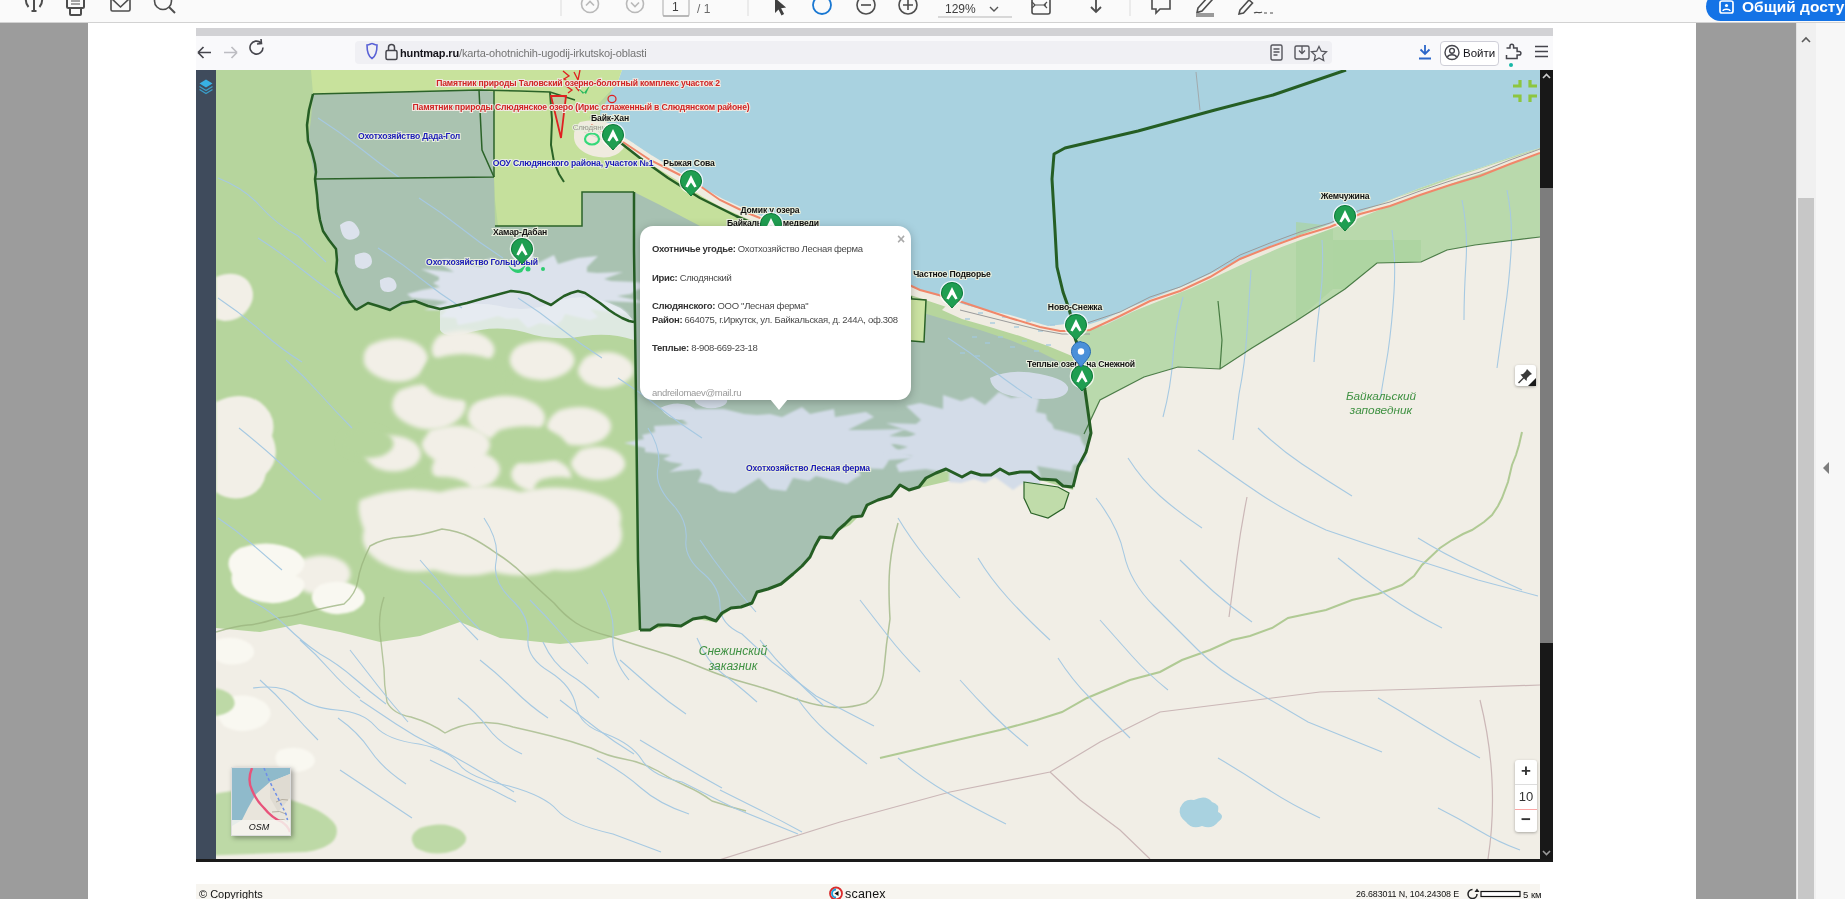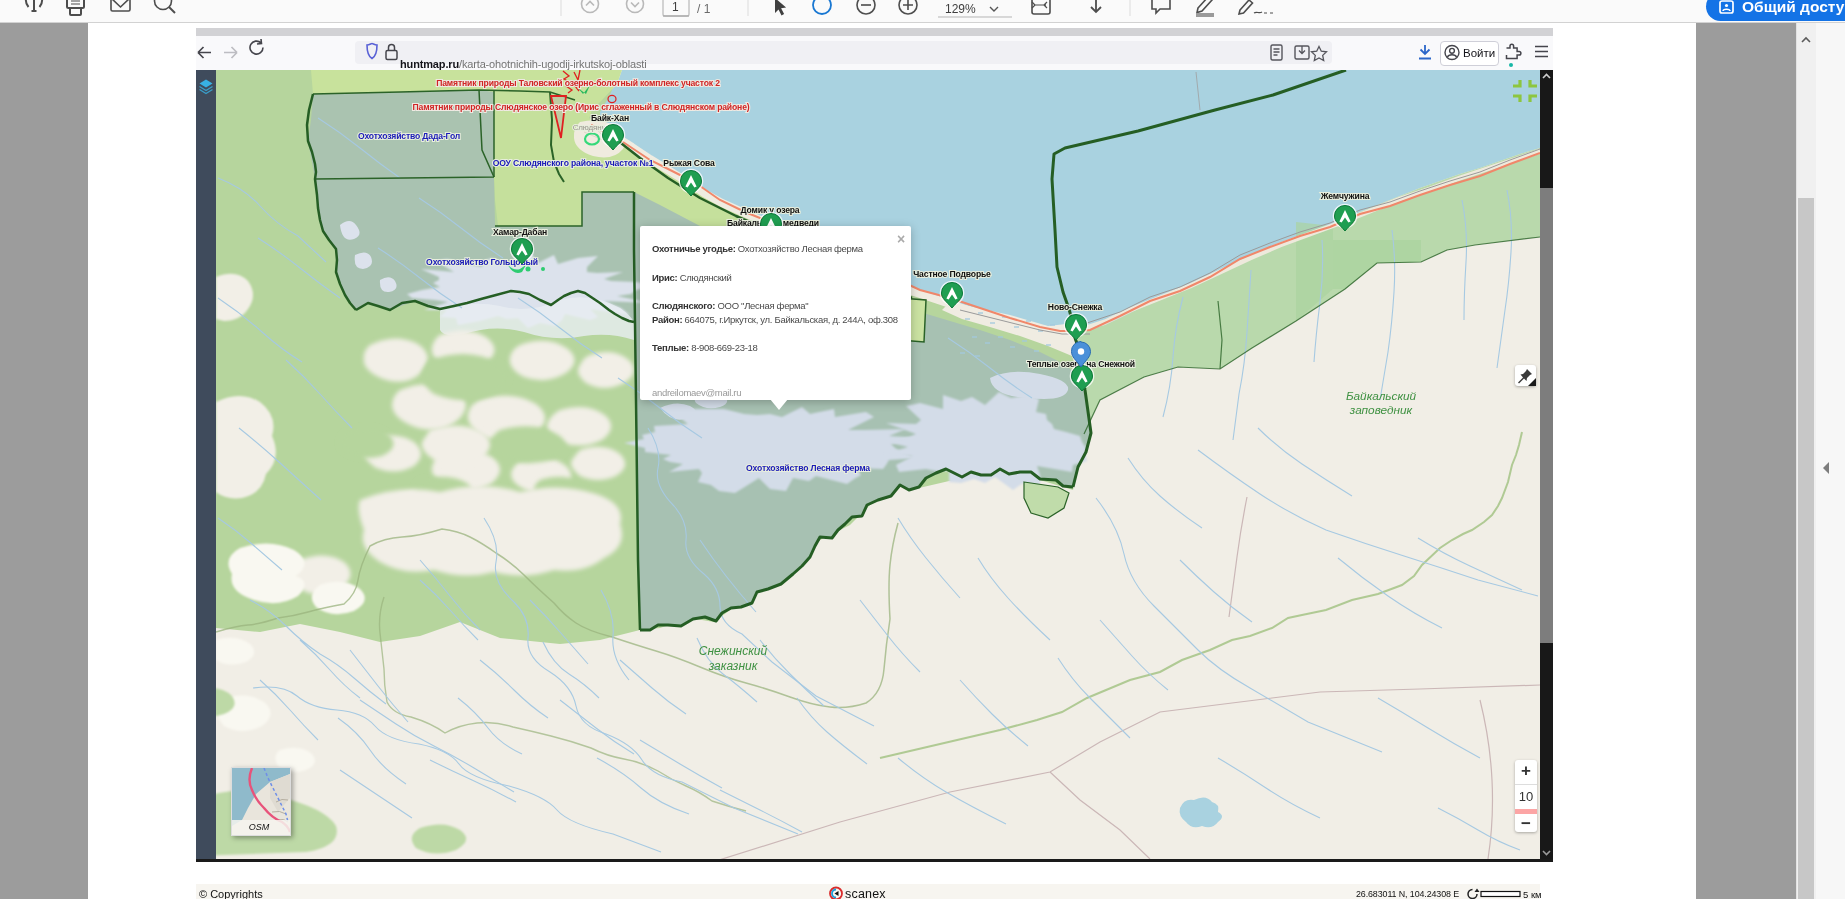--- a/index.html
+++ b/index.html
@@ -7,28 +7,28 @@
 .abs{position:absolute;}
 #acrotb{left:0;top:0;width:1845px;height:22px;background:#fafafa;border-bottom:1px solid #d2d2d2;}
 #viewbg{left:0;top:23px;width:1845px;height:876px;background:#9c9c9c;}
 #page{left:88px;top:23px;width:1608px;height:876px;background:#ffffff;}
 #rpanel{left:1815px;top:23px;width:30px;height:876px;background:#f7f7f7;}
 #wsb{left:1796px;top:23px;width:19px;height:876px;background:#f0f0f0;border-left:1px solid #e2e2e2;}
 #wsbthumb{left:1798px;top:198px;width:16px;height:701px;background:#c7c7c7;}
 #sliver{left:196px;top:28px;width:1357px;height:8px;background:#d2d2d5;}
 #navbar{left:196px;top:36px;width:1357px;height:34px;background:#f9f9fb;border-bottom:1px solid #e1e1e4;}
 #urlbar{left:355px;top:41px;width:977px;height:23px;background:#f0f0f4;border-radius:4px;}
-#urltext{left:400px;top:47px;font-size:11px;color:#747474;white-space:nowrap;letter-spacing:-0.15px;margin-top:11px;}
+#urltext{left:400px;top:47px;font-size:11px;color:#747474;white-space:nowrap;letter-spacing:-0.15px;}
 #urltext b{color:#15141a;font-weight:bold;}
 #voiti{left:1440px;top:41px;width:57px;height:23px;background:#fff;border:1px solid #cfcfd8;border-radius:4px;font-size:11px;color:#15141a;}
 #blackbar{left:196px;top:859px;width:1357px;height:3px;background:#1a1a1a;}
 #bsb{left:1540px;top:70px;width:13px;height:789px;background:#181818;}
 #bsbthumb{left:1540px;top:188px;width:13px;height:455px;background:#7d7d7d;}
 #sharebtn{left:1706px;top:-8px;width:160px;height:29px;background:#1473e6;border-radius:15px;color:#fff;font-weight:bold;font-size:14px;}
-#popup{left:640px;top:226px;width:271px;height:174px;background:#fff;border-radius:2px;box-shadow:0 2px 10px rgba(0,0,0,0.25);font-size:9.5px;letter-spacing:-0.3px;color:#4a4a4a;}
+#popup{left:640px;top:226px;width:271px;height:174px;background:#fff;border-radius:13px;box-shadow:0 2px 10px rgba(0,0,0,0.25);font-size:9.5px;letter-spacing:-0.3px;color:#4a4a4a;}
 #popup .pl{position:absolute;left:12px;white-space:nowrap;}
 #popup b{color:#333;}
 #ptail{left:770px;top:399px;width:0;height:0;border-left:9px solid transparent;border-right:9px solid transparent;border-top:11px solid #fff;}
 #pclose{left:897px;top:231px;font-size:14px;color:#aaa;font-weight:bold;}
 #zoomctl{left:1515px;top:760px;width:22px;height:72px;background:#fff;border-radius:3px;box-shadow:0 1px 3px rgba(0,0,0,0.3);}
 #zoomctl div{width:22px;height:24px;text-align:center;color:#333;}
 #pinbtn{left:1515px;top:365px;width:21px;height:21px;background:#fff;border-radius:3px;box-shadow:0 1px 3px rgba(0,0,0,0.3);}
 #attrib{left:196px;top:840px;width:1344px;height:19px;background:rgba(245,243,237,0.82);font-size:11px;color:#111;margin-top:44px;}
 #minimap{left:231px;top:767px;width:58px;height:67px;background:#5eead4;box-shadow:2px 2px 5px rgba(0,0,0,0.35);border:1px solid #ddd;font-style:italic;}
 </style>
@@ -448,21 +448,21 @@
 </svg>
 <svg class="abs" style="left:630px;top:2px" width="90" height="15" viewBox="0 0 90 15">
 <circle cx="10" cy="7.5" r="6" fill="none" stroke="#d92b2b" stroke-width="1.8"></circle>
 <path d="M10,3.5 a4,4 0 0 0 0,8" fill="none" stroke="#1a9cd8" stroke-width="1.8"></path>
 <path d="M12.5,5 l-4,2.5 l4,2.5 z" fill="#111"></path>
 <text x="19" y="12" font-size="12.5" fill="#111" font-family="Liberation Sans" letter-spacing="0.2">scanex</text>
 </svg>
 </div>
 <div class="abs" id="zoomctl">
 <div style="border-bottom:1px solid #ddd;font-size:17px;line-height:22px;font-weight:bold">+</div>
-<div style="border-bottom:5px solid #fca5a5;font-size:13px;line-height:23px;">10</div>
+<div style="border-bottom:1px solid #fca5a5;font-size:13px;line-height:23px;">10</div>
 <div style="font-size:17px;line-height:20px;font-weight:bold">−</div>
 </div>
 <div class="abs" id="pinbtn">
 <svg width="21" height="21" viewBox="0 0 21 21">
 <path d="M12,4 l5,5 -2,1 -3,3 -0.5,3 -2.5,-2.5 -5,5 -1,-1 5,-5 L5.5,9.5 8,9 11,6 Z" fill="#3a3a3a"></path>
 <path d="M21,13 v8 h-8 z" fill="#1a1a1a"></path>
 </svg>
 </div>
 
 </body></html>

